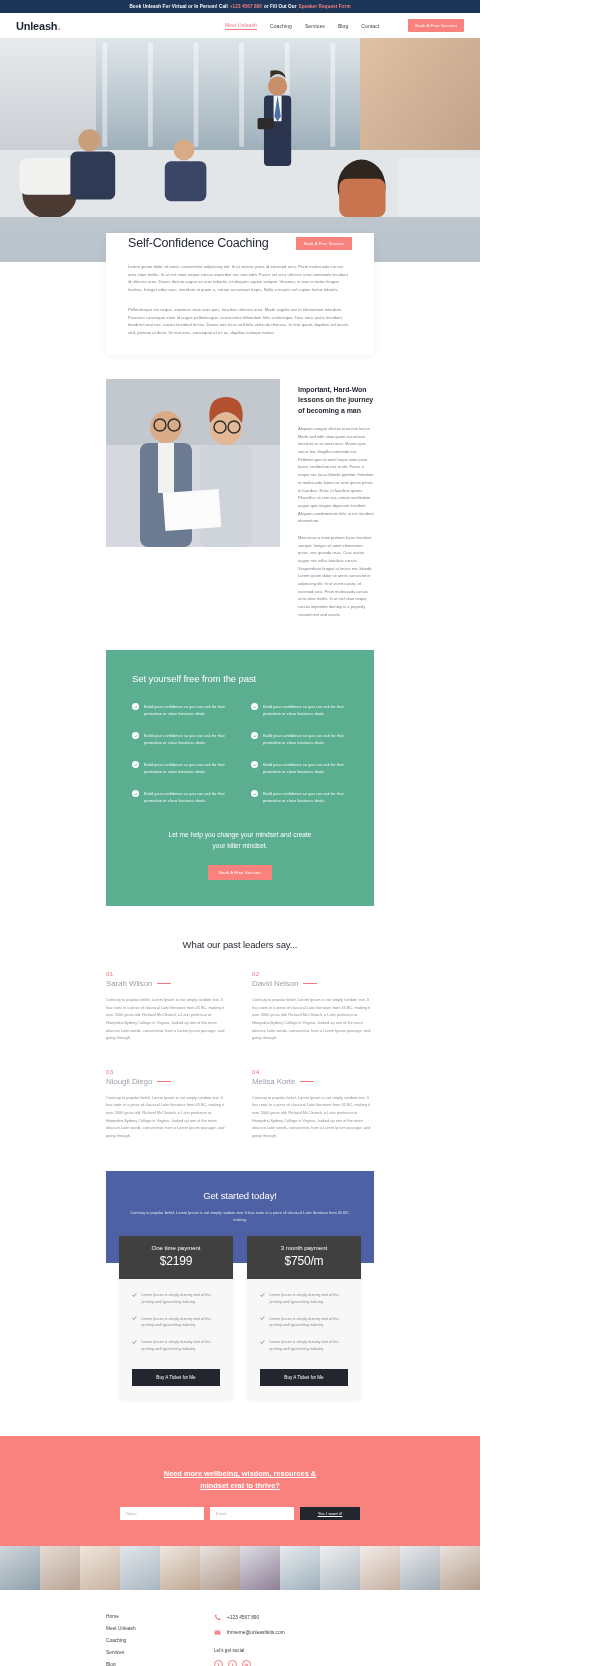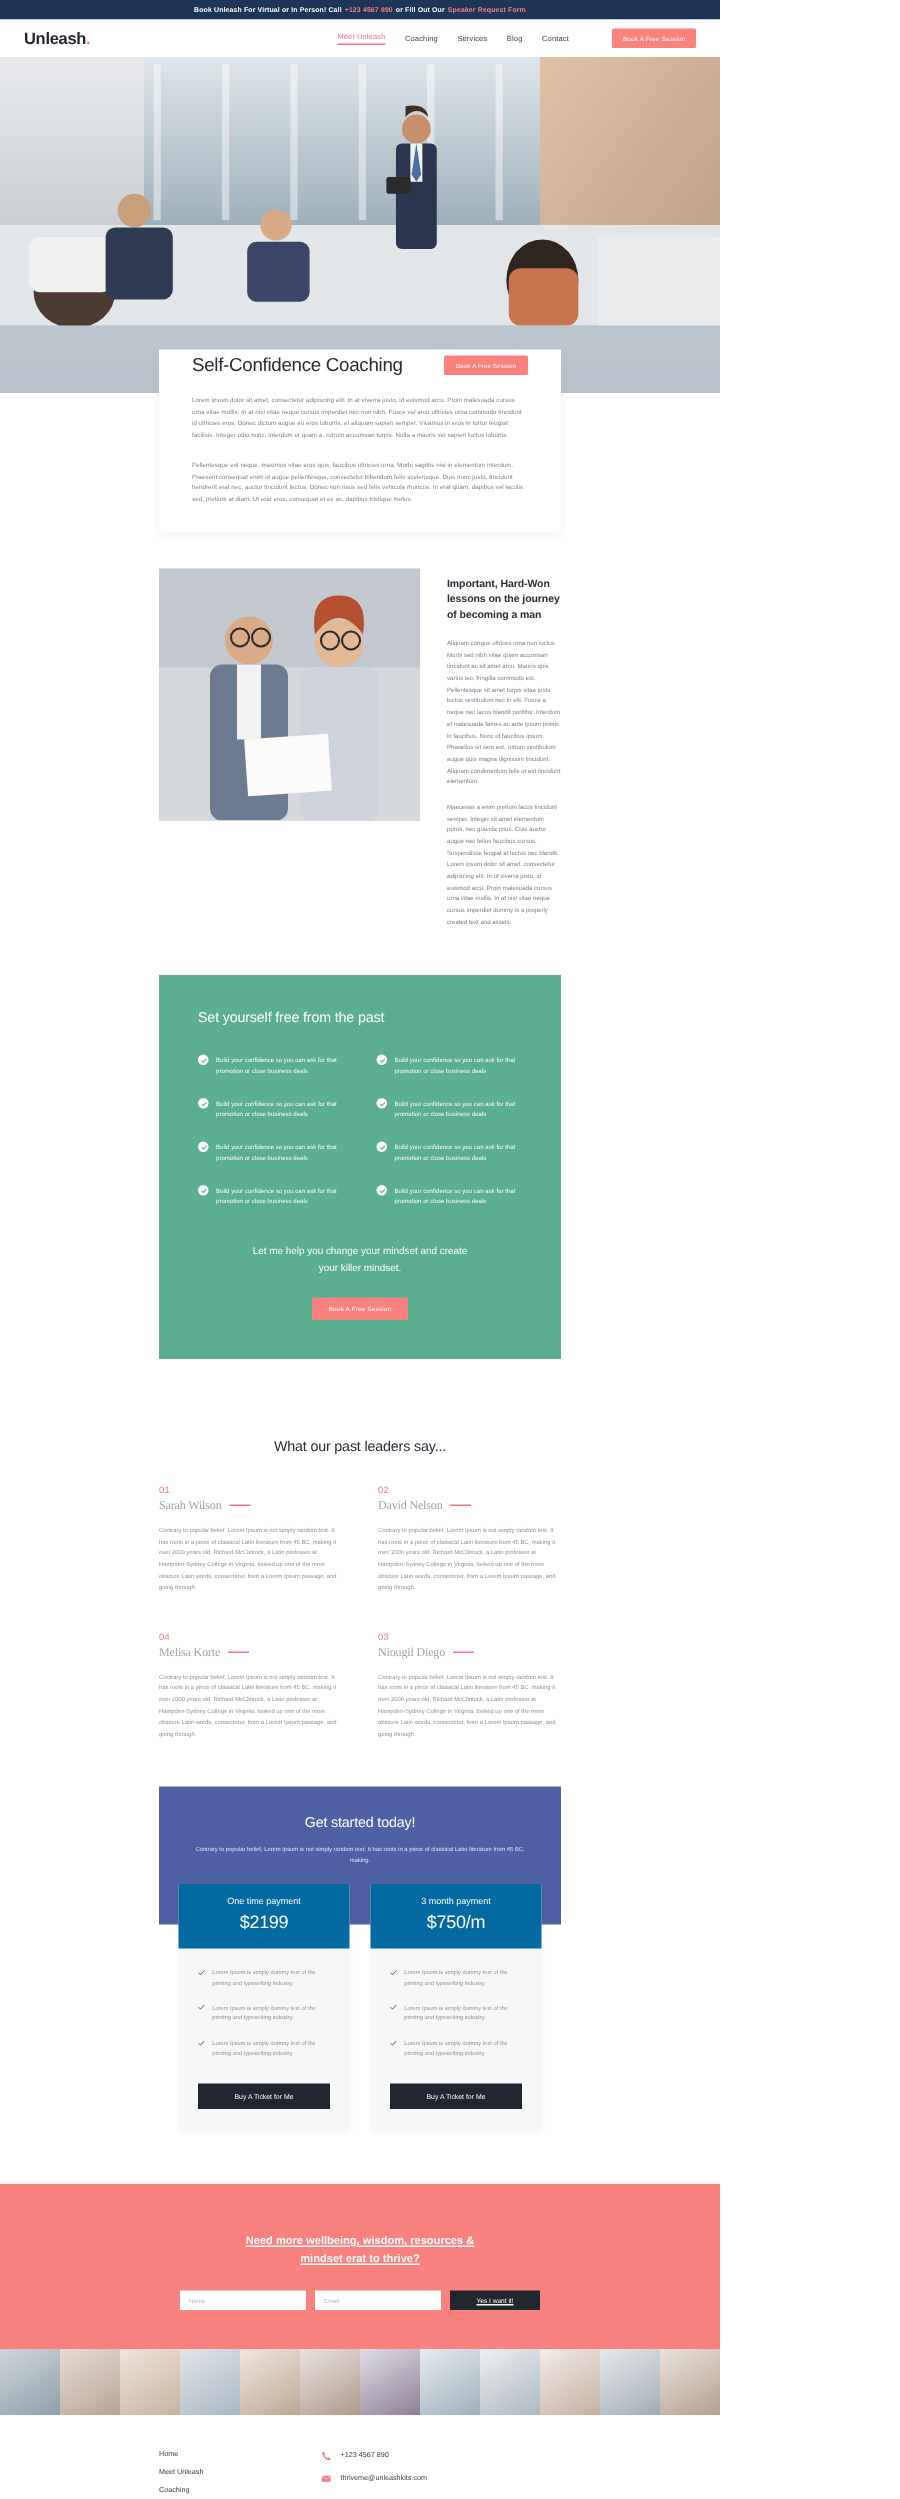--- a/index.html
+++ b/index.html
@@ -117,48 +117,48 @@
   .check-item span.txt { font-size: 4.05px; line-height: 1.75; color: #f3fbf7; }
   .green-cta {
     text-align: center; font-size: 6.6px; line-height: 1.6; margin-top: 26px;
     font-weight: 400;
   }
   .green .btn-pink {
     display: block; margin: 14px auto 0; padding: 5px 11px; font-size: 4.2px;
   }
 
   
-  .testi { padding: 33px 106px 0 106px; margin-top: 20px; }
+  .testi { padding: 33px 106px 0 106px; }
   .testi h2 {
     font-size: 9.5px; font-weight: 400; text-align: center; color: #272b35;
     letter-spacing: -.1px;
   }
   .testi-grid {
     display: grid; grid-template-columns: 1fr 1fr; gap: 26px 24px; margin-top: 20px;
   }
   .t-num { font-size: 6.2px; color: #f4777f; letter-spacing: .2px; }
-  .t-name-row { display: flex; align-items: center; gap: 5px; margin-top: 2px; font-family: Liberation Serif, serif; }
+  .t-name-row { display: flex; align-items: center; gap: 5px; margin-top: 2px; }
   .t-name { font-size: 8px; color: #9ba1ab; font-weight: 400; letter-spacing: -.1px; }
   .t-rule { height: 1px; width: 14px; background: #f4777f; }
   .t-body { font-size: 3.9px; line-height: 1.95; color: #8a8f99; margin-top: 8px; }
 
   
   .pricing { margin: 31px 106px 0 106px; position: relative; }
   .pricing-top {
     background: #4d61a4; padding: 19px 24px 40px; text-align: center; color: #fff;
   }
   .pricing-top h2 { font-size: 9.5px; font-weight: 400; letter-spacing: -.1px; }
   .pricing-top p { font-size: 3.9px; line-height: 1.85; margin-top: 8px; color: #dfe3f2; }
   .plans {
     display: grid; grid-template-columns: 1fr 1fr; gap: 14px;
     padding: 0 13px; margin-top: -27px; position: relative;
   }
   .plan { background: #f7f7f7; box-shadow: 0 1px 4px rgba(0,0,0,.05); }
   .plan-head {
-    background: #0369a1; color: #fff; text-align: center; padding: 9px 6px 11px;
+    background: #404040; color: #fff; text-align: center; padding: 9px 6px 11px;
   }
   .plan-head .pname { font-size: 6px; font-weight: 400; }
   .plan-head .pprice { font-size: 12px; font-weight: 400; margin-top: 3px; letter-spacing: -.2px; }
   .plan-body { padding: 13px 13px 14px; }
   .feat { display: flex; gap: 5px; align-items: flex-start; margin-bottom: 10px; }
   .feat svg { width: 4.5px; height: 4.5px; flex: none; margin-top: .8px; }
   .feat span { font-size: 3.8px; line-height: 1.8; color: #8a8f99; }
   .plan .btn-dark {
     width: 100%; background: #22262e; color: #fff; border: none; cursor: pointer;
     padding: 6px 0; font-size: 4.6px; margin-top: 6px;
@@ -429,31 +429,31 @@
       </div>
       <div>
         <div class="t-num">02</div>
         <div class="t-name-row">
           <span class="t-name">David Nelson</span>
           <span class="t-rule"></span>
         </div>
         <p class="t-body">Contrary to popular belief, Lorem Ipsum is not simply random text. It has roots in a piece of classical Latin literature from 45 BC, making it over 2000 years old. Richard McClintock, a Latin professor at Hampden-Sydney College in Virginia, looked up one of the more obscure Latin words, consectetur, from a Lorem Ipsum passage, and going through.</p>
       </div>
       <div>
+        <div class="t-num">03</div>
+        <div class="t-name-row">
+          <span class="t-name">Niougil Diego</span>
+          <span class="t-rule"></span>
+        </div>
+        <p class="t-body">Contrary to popular belief, Lorem Ipsum is not simply random text. It has roots in a piece of classical Latin literature from 45 BC, making it over 2000 years old. Richard McClintock, a Latin professor at Hampden-Sydney College in Virginia, looked up one of the more obscure Latin words, consectetur, from a Lorem Ipsum passage, and going through.</p>
+      </div>
+      <div>
         <div class="t-num">04</div>
         <div class="t-name-row">
           <span class="t-name">Melisa Korte</span>
-          <span class="t-rule"></span>
-        </div>
-        <p class="t-body">Contrary to popular belief, Lorem Ipsum is not simply random text. It has roots in a piece of classical Latin literature from 45 BC, making it over 2000 years old. Richard McClintock, a Latin professor at Hampden-Sydney College in Virginia, looked up one of the more obscure Latin words, consectetur, from a Lorem Ipsum passage, and going through.</p>
-      </div>
-      <div>
-        <div class="t-num">03</div>
-        <div class="t-name-row">
-          <span class="t-name">Niougil Diego</span>
           <span class="t-rule"></span>
         </div>
         <p class="t-body">Contrary to popular belief, Lorem Ipsum is not simply random text. It has roots in a piece of classical Latin literature from 45 BC, making it over 2000 years old. Richard McClintock, a Latin professor at Hampden-Sydney College in Virginia, looked up one of the more obscure Latin words, consectetur, from a Lorem Ipsum passage, and going through.</p>
       </div>
     </div>
   </div>
 
   <div class="pricing">
     <div class="pricing-top">
       <h2>Get started today!</h2>

